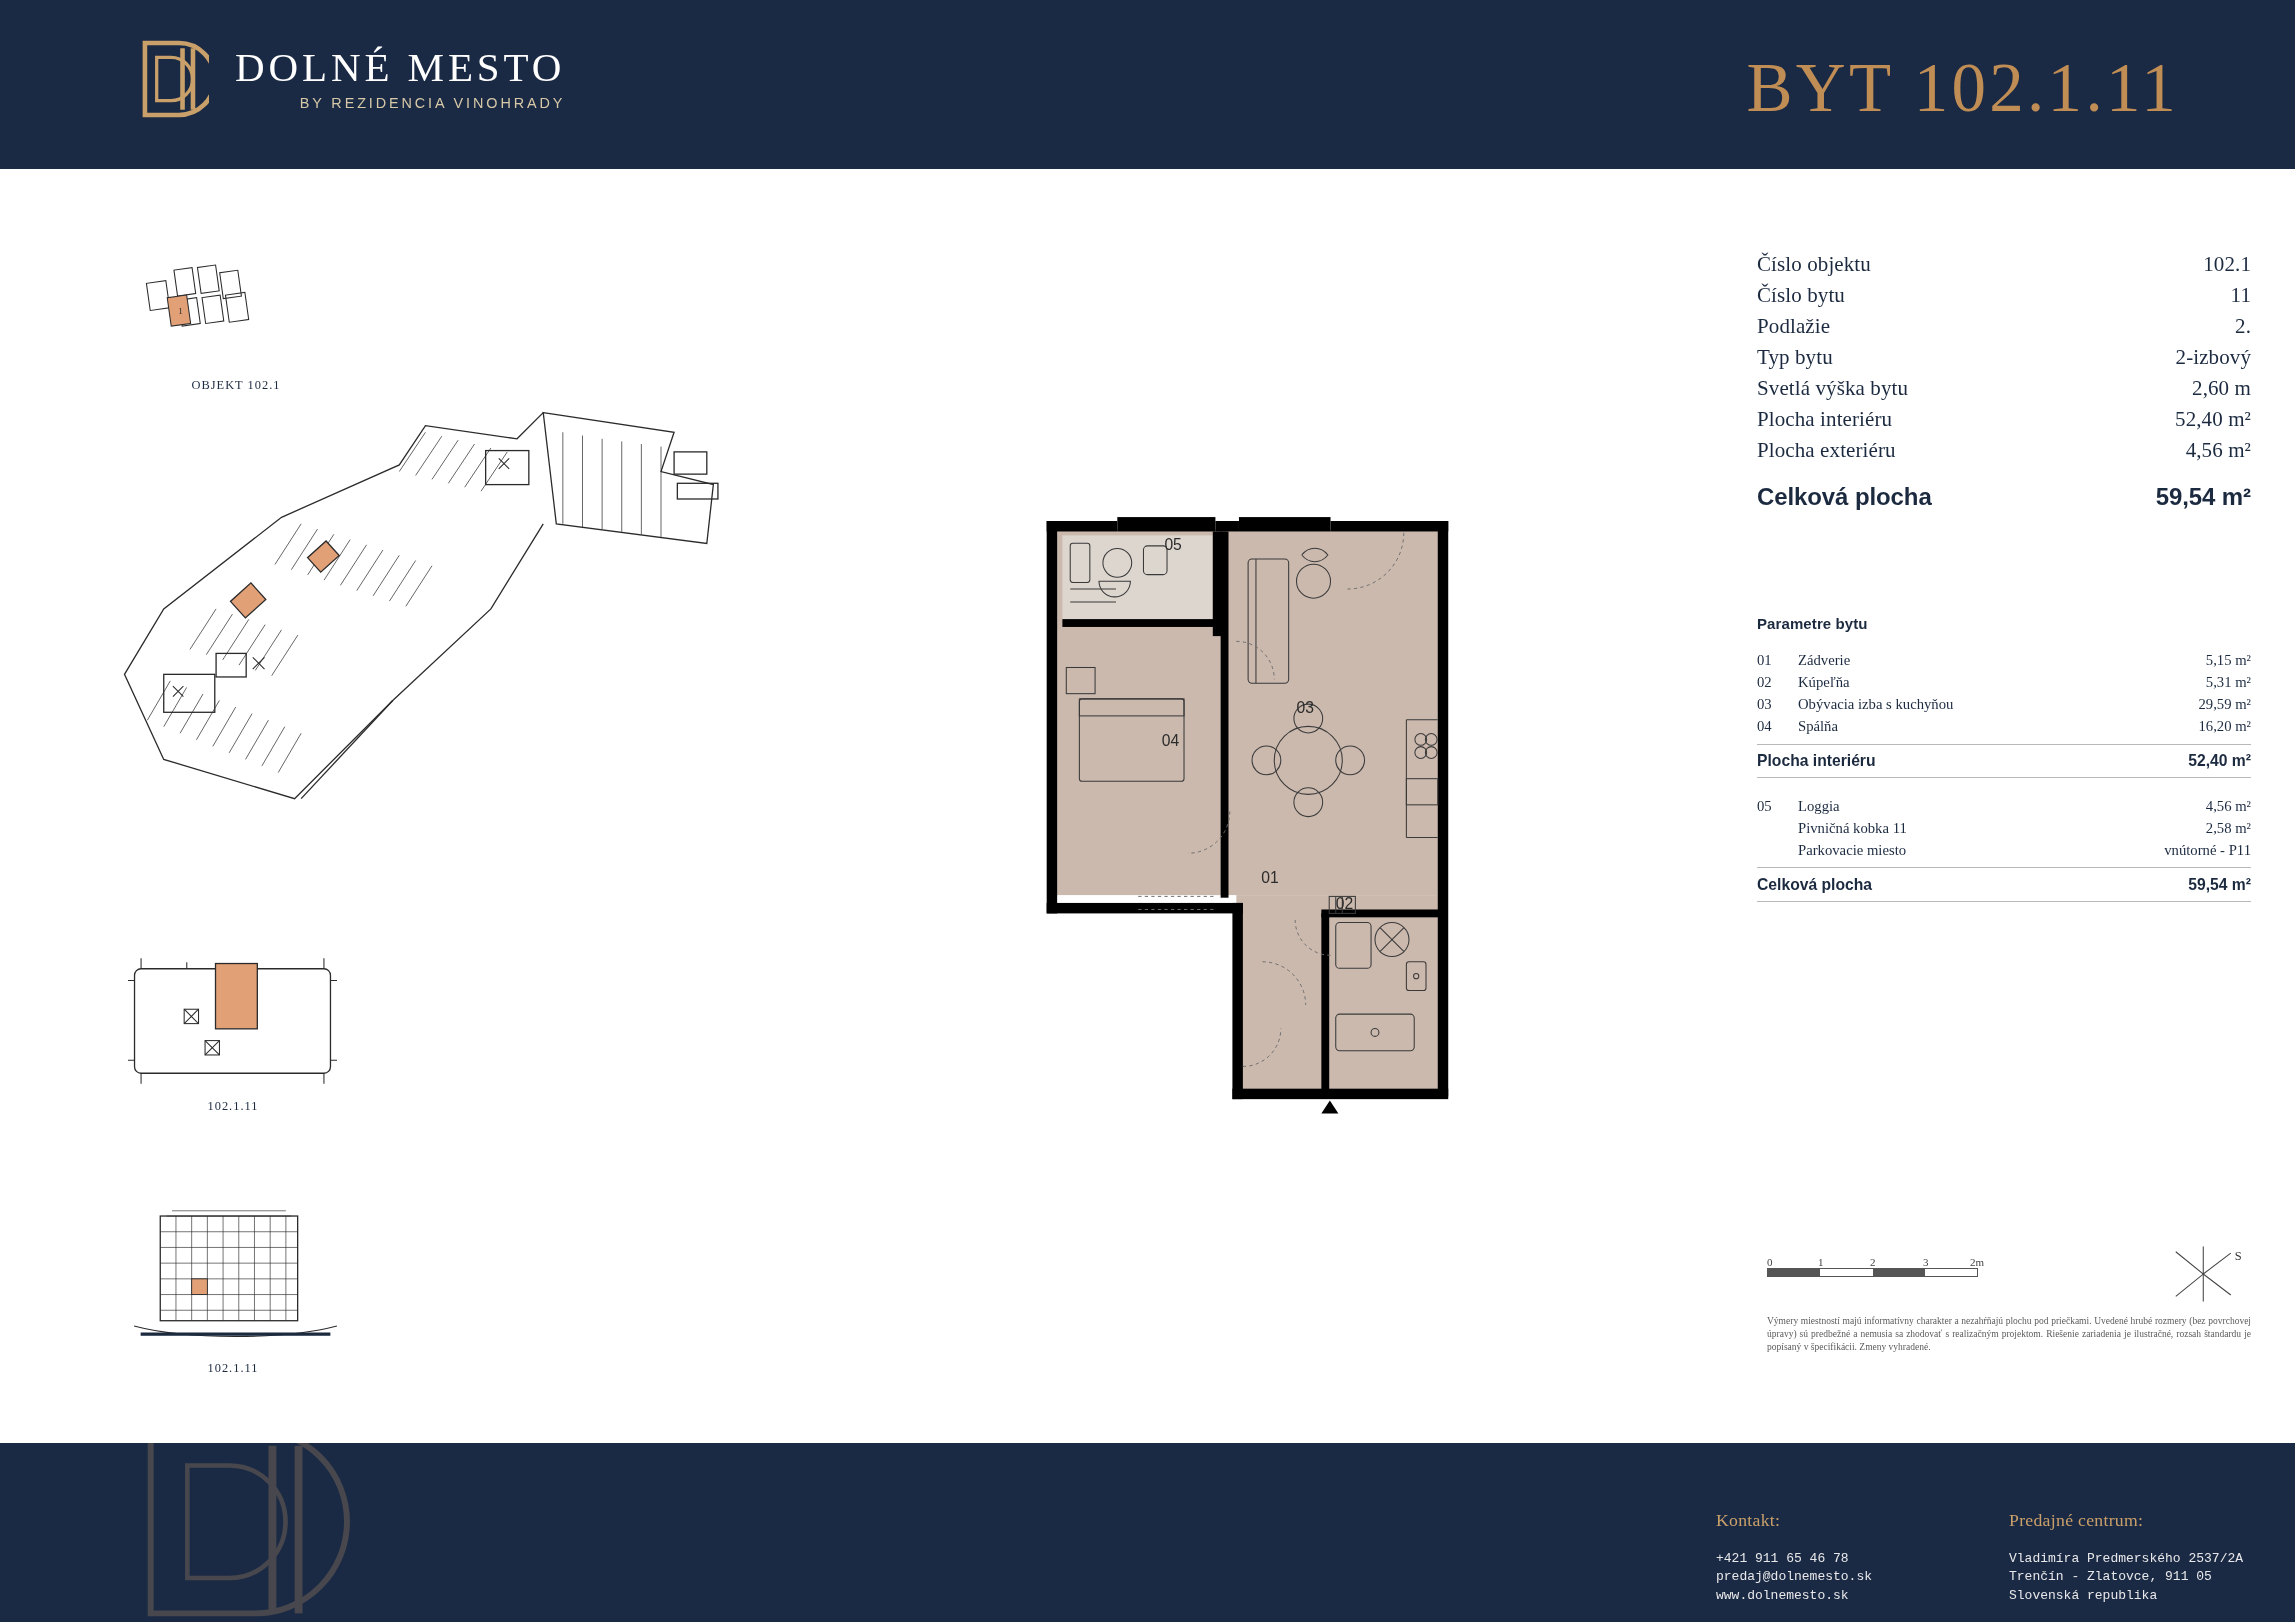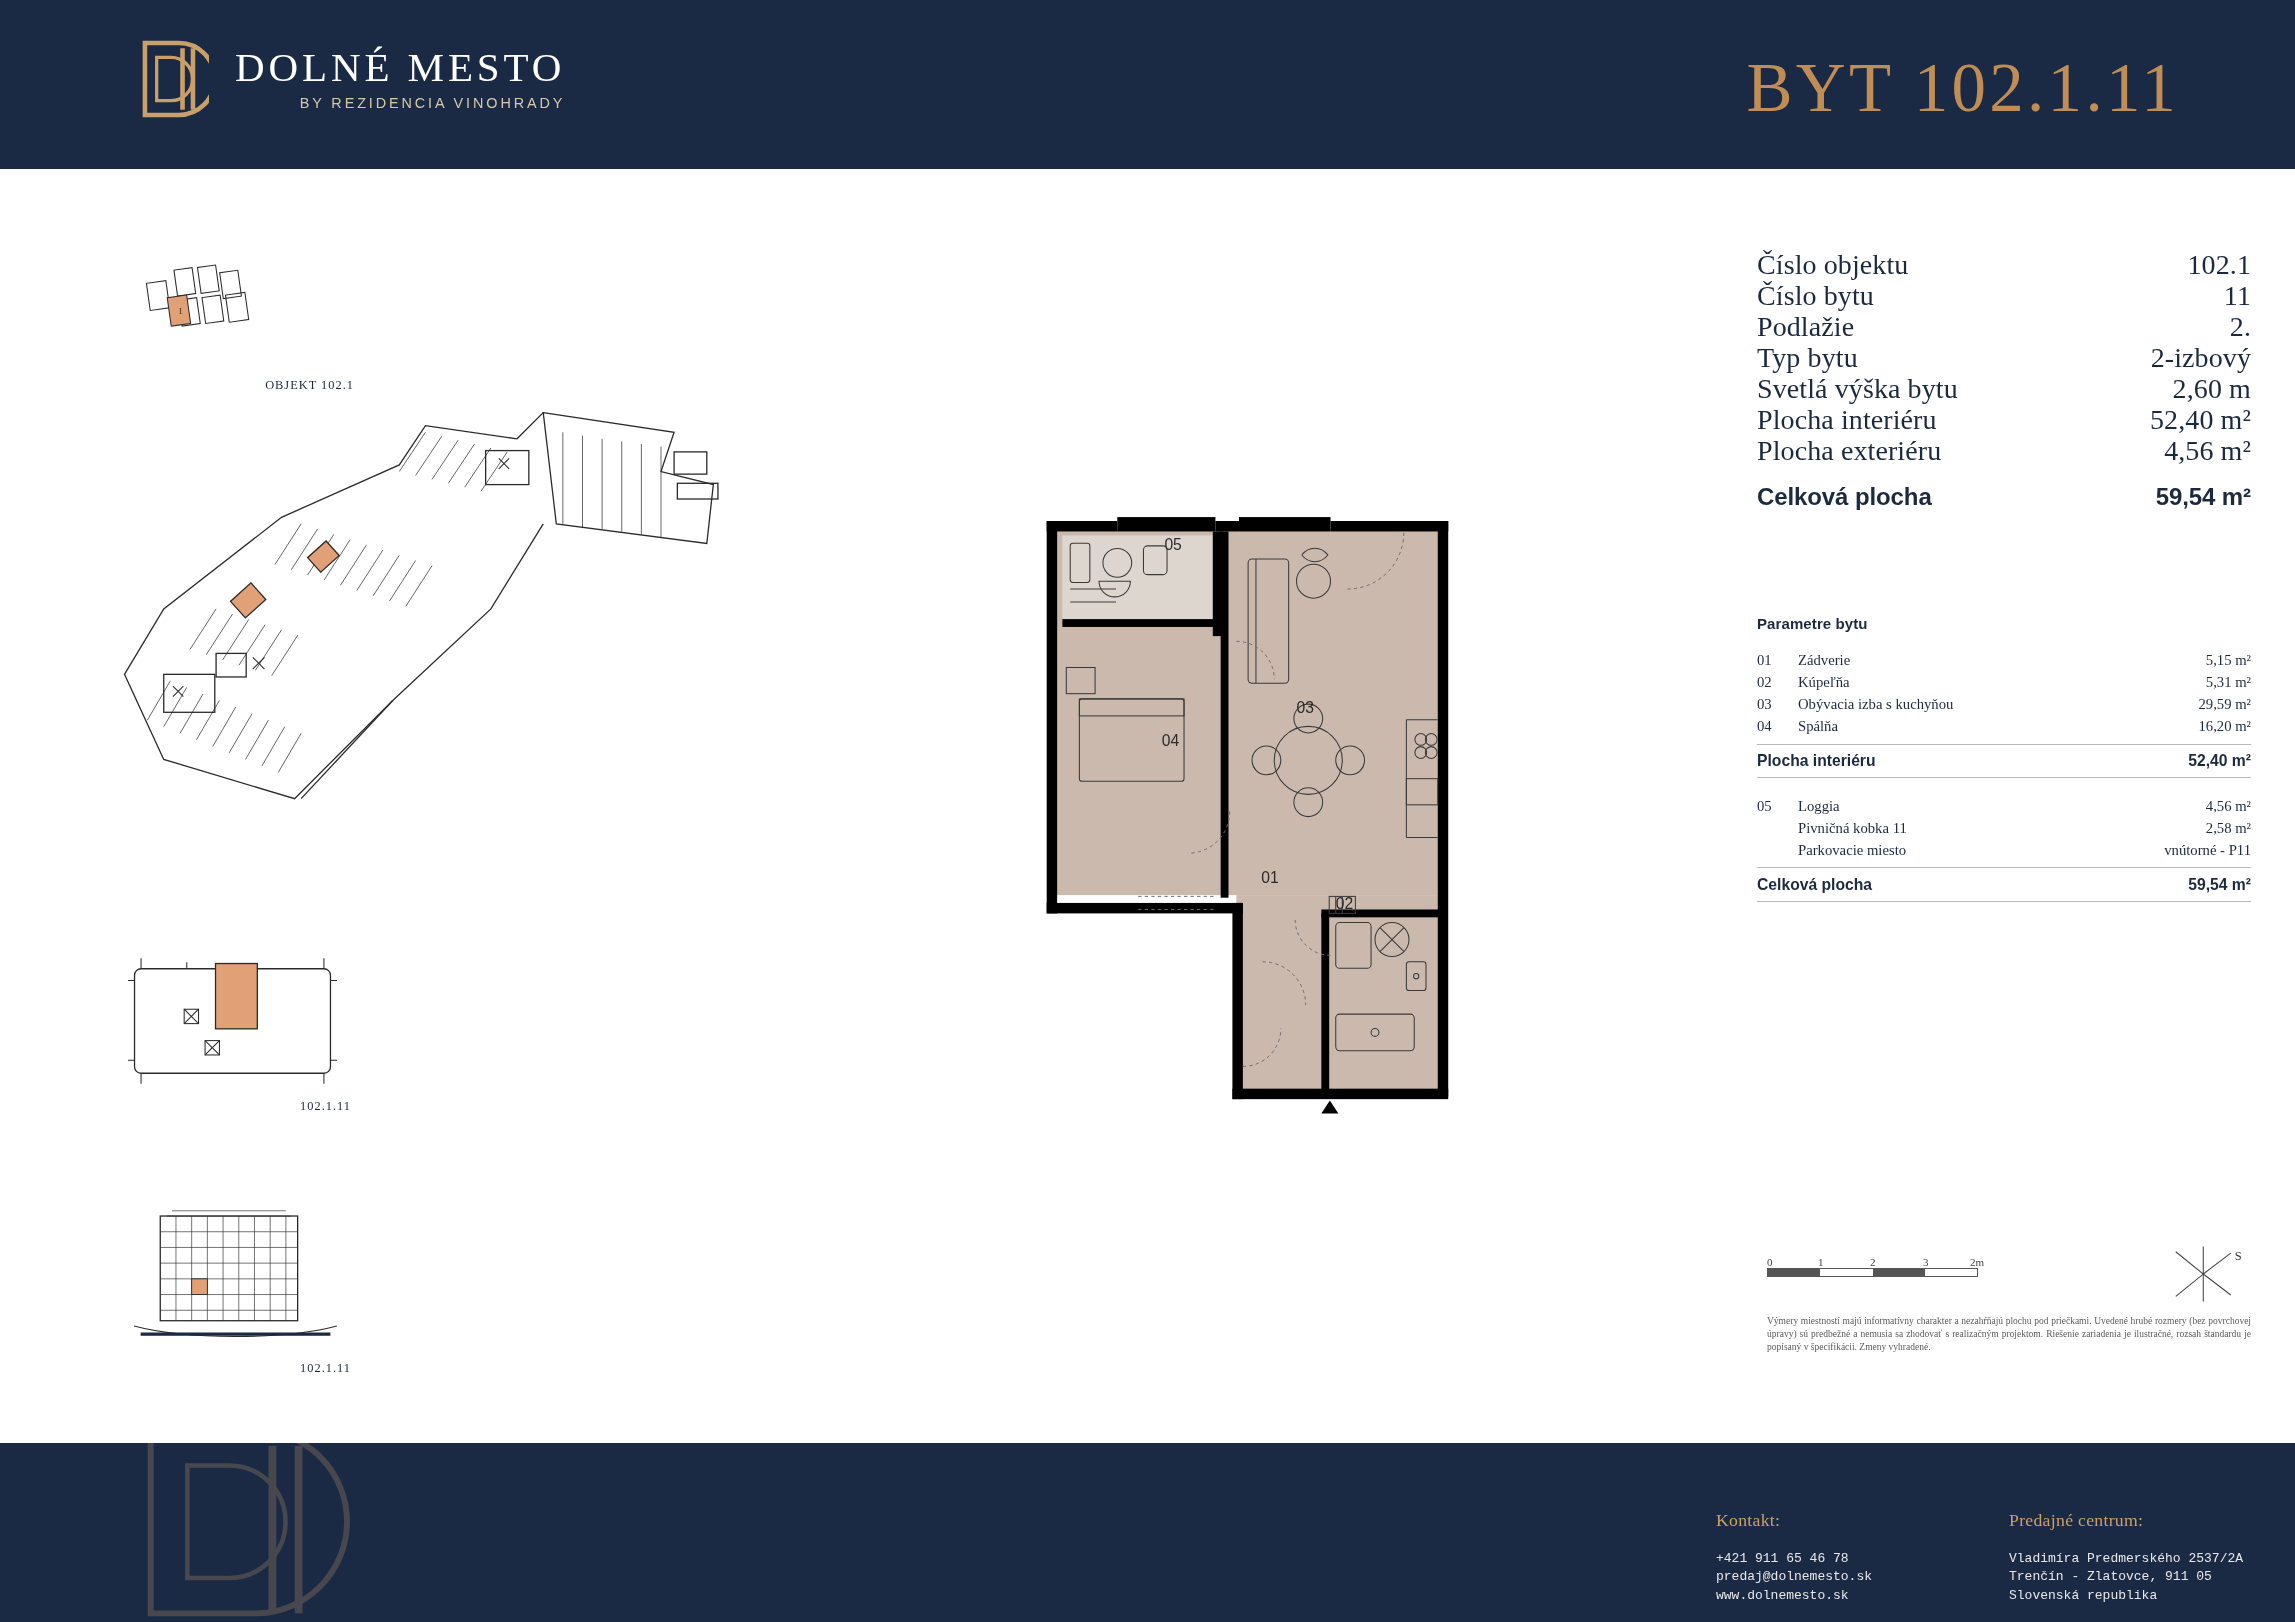--- a/index.html
+++ b/index.html
@@ -99,21 +99,21 @@
   
   .info-panel {
     position: absolute;
     left: 1757px; top: 249px;
     width: 494px;
   }
   .info-row {
     display: flex;
     justify-content: space-between;
     align-items: baseline;
-    font-size: 28px;
+    font-size: 21px;
     line-height: 31px;
     letter-spacing: 0.1px;
   }
   .info-row .lbl { color: #1c2a40; }
   .info-row .val { color: #1c2a40; }
 
   .total-row {
     display: flex;
     justify-content: space-between;
     align-items: baseline;
@@ -194,21 +194,21 @@
     font-family: "Liberation Serif", serif;
   }
   .compass {
     position: absolute;
     left: 2169px; top: 1240px;
     width: 79px; height: 72px;
   }
 
   
   .thumb-caption {
-    text-align: right;
+    text-align: center;
     font-size: 12.4px;
     letter-spacing: 1px;
     color: #1c2a40;
     font-family: "Liberation Serif", serif;
   }
   .objekt-thumb { position: absolute; left: 143px; top: 262px; width: 196px; height: 105px; }
   .objekt-caption { position: absolute; left: 118px; top: 378px; width: 236px; }
 
   .site-plan { position: absolute; left: 85px; top: 393px; width: 694px; height: 458px; }
 

